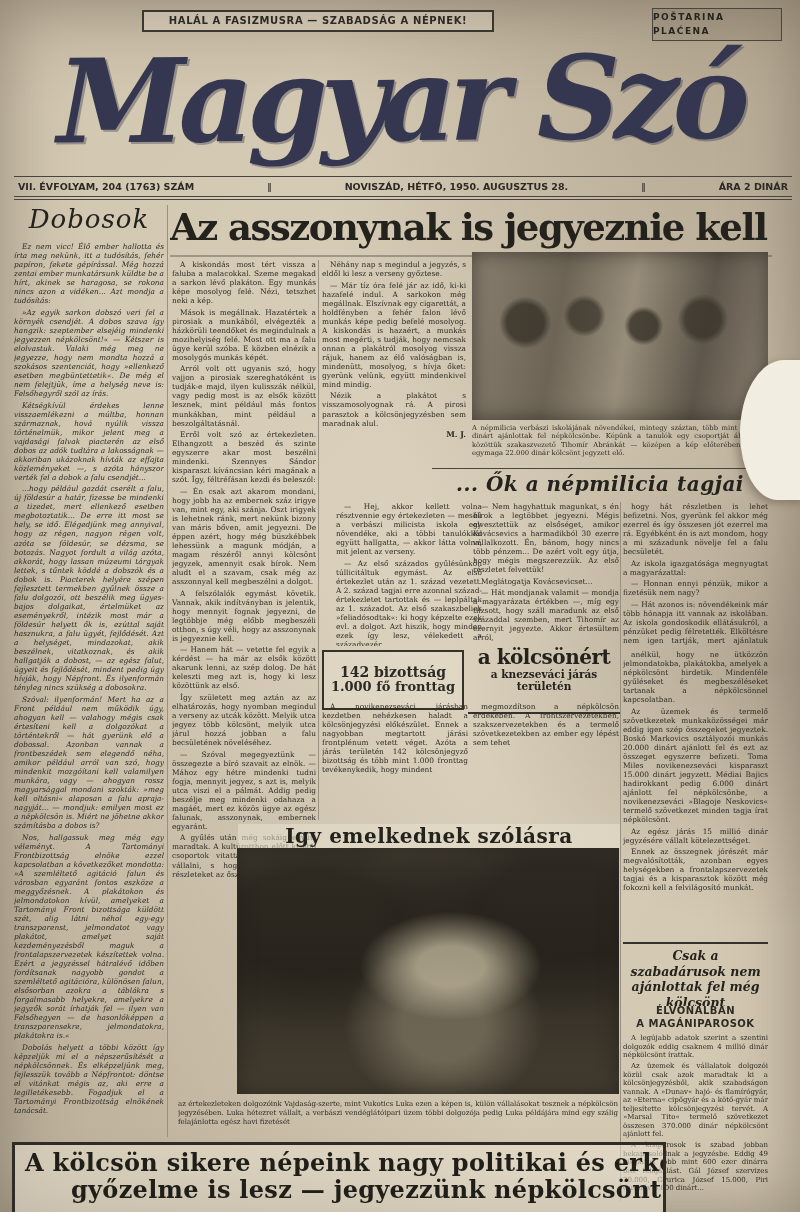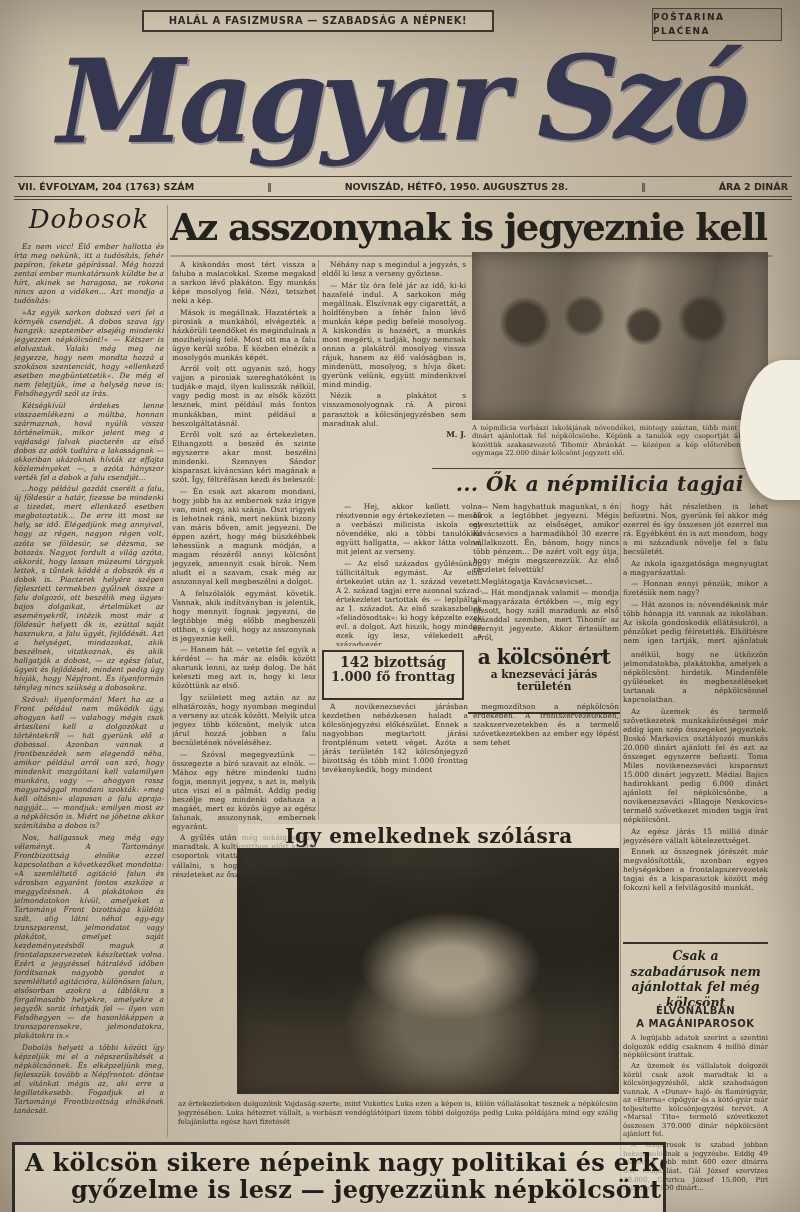--- a/index.html
+++ b/index.html
@@ -47,21 +47,21 @@
       radial-gradient(circle at 58% 44%, rgba(48,43,35,.75) 0 7%, transparent 10%),
       radial-gradient(circle at 78% 40%, rgba(52,47,38,.7) 0 7%, transparent 10%),
       linear-gradient(100deg,#8a8070 0%,#6d6456 30%,#978d7a 52%,#5e564a 76%,#8a8071 100%);}
   .photo1-cap{left:472px;top:424px;width:296px;height:44px;font-size:6.8px;line-height:1.25;text-align:justify;}
   .nepm-head{left:432px;top:468px;width:336px;border-top:1.5px solid #4a453c;padding-top:3px;
     text-align:center;font-style:italic;font-weight:bold;font-size:20px;color:#23221d;letter-spacing:.5px;}
   .nepm1{left:336px;top:502px;width:146px;height:144px;}
   .nepm2{left:473px;top:502px;width:146px;height:144px;}
   .nepm3{left:623px;top:502px;width:145px;height:144px;}
   .box142{left:322px;top:650px;width:138px;height:44px;border:2.5px solid #35322b;text-align:center;
-    background:rgba(230,222,205,.5);padding-top:2px;}
+    background:rgba(230,222,205,.5);padding-top:12px;}
   .box142 .l1{font-weight:bold;font-size:14px;line-height:16px;}
   .box142 .l2{font-weight:bold;font-size:13px;line-height:13px;}
   .kolcs-head{left:468px;top:646px;width:152px;text-align:center;color:#23221d;}
   .kolcs-head .l1{font-weight:bold;font-size:20px;line-height:22px;letter-spacing:-.5px;}
   .kolcs-head .l2{font-weight:bold;font-size:10.5px;line-height:12px;border-bottom:2px solid #35322b;padding-bottom:20px;}
   .bz1{left:322px;top:702px;width:146px;height:122px;}
   .bz2{left:473px;top:702px;width:146px;height:122px;}
   .jaras{left:623px;top:650px;width:145px;height:290px;}
   .szol-head{left:238px;top:824px;width:382px;text-align:center;font-weight:bold;font-size:20px;
     color:#23221d;letter-spacing:.5px;background:rgba(232,225,208,.55);}

